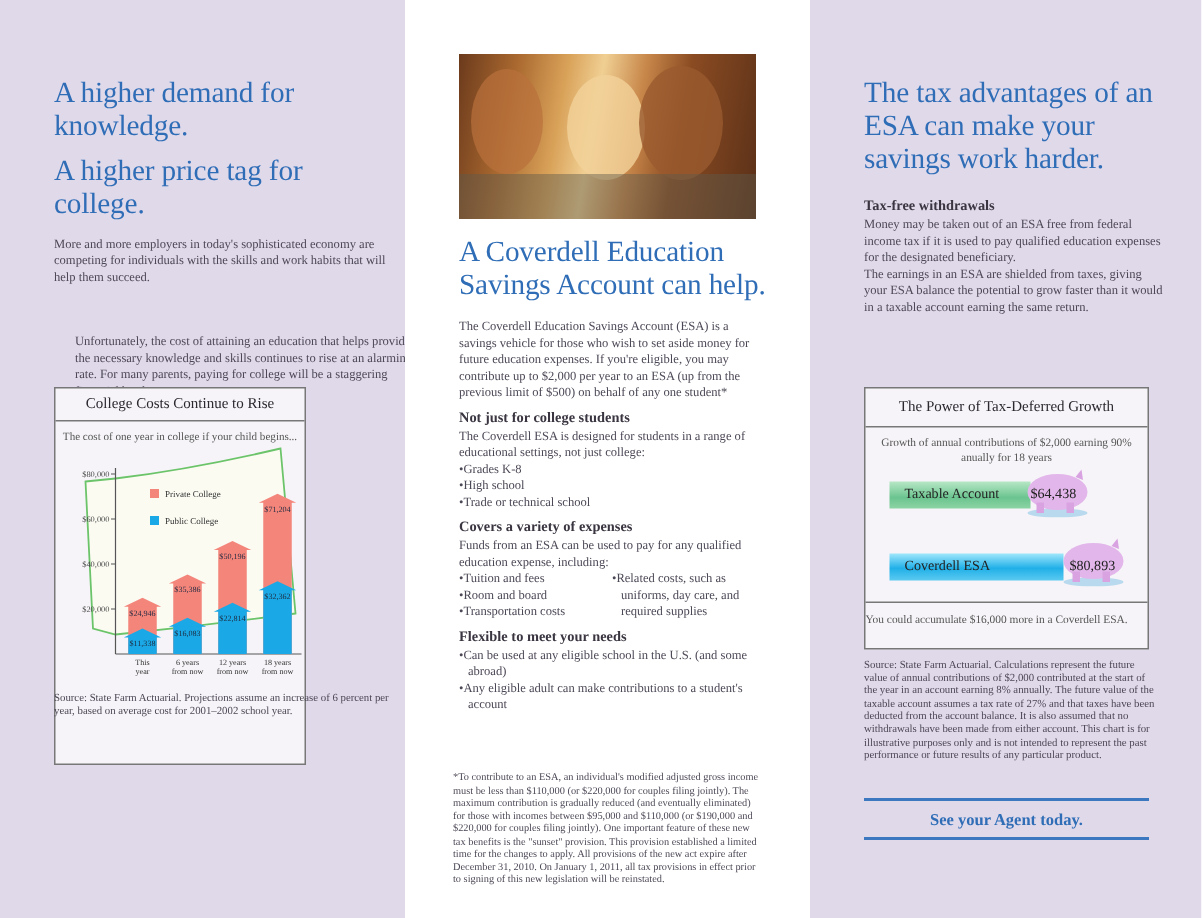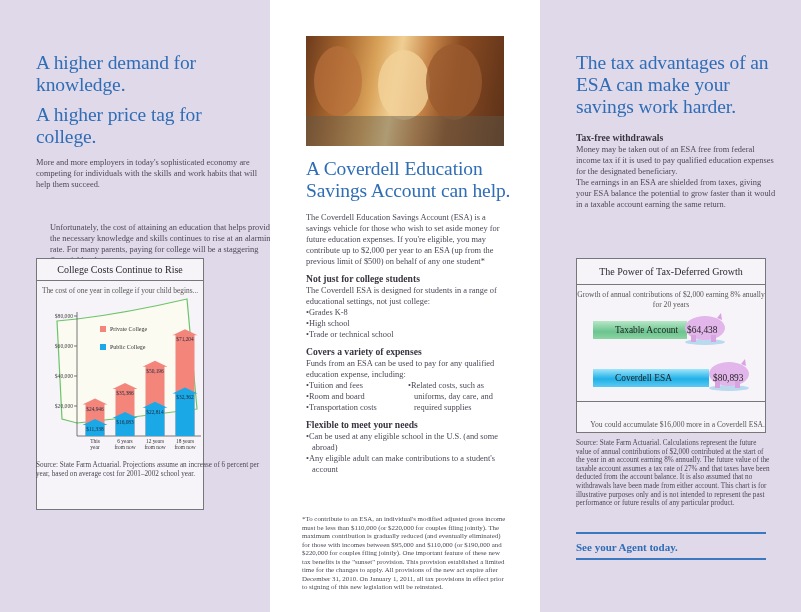--- a/index.html
+++ b/index.html
@@ -35,28 +35,28 @@
   .bul li, .two-col li { padding-left: 6px; text-indent: -6px; }
   .bul { list-style: none; }
   #footnote { position: absolute; left: 302px; top: 515px; width: 206px; font-size: 6.9px; line-height: 8.5px; color: #4d4856; }
 
   
   #right-h { position: absolute; left: 576px; top: 52px; width: 210px; }
   #right-body { position: absolute; left: 576px; top: 126px; width: 200px; }
   .pigbox { position: absolute; left: 576px; top: 258px; width: 190px; height: 175px; background: #f6f4f8; border: 1px solid #777; }
   .pigbox .ptitle { height: 26px; border-bottom: 1px solid #777; text-align: center; font-size: 10px; line-height: 26px; color: #2b2830; }
   .pigbox .psub { text-align: center; font-size: 7.6px; line-height: 10px; color: #555; margin-top: 5px; }
-  .pbar { position: absolute; height: 18px; font-size: 9.4px; line-height: 18px; padding-left: 22px; color: #222; }
+  .pbar { position: absolute; height: 18px; font-size: 9.4px; line-height: 18px; padding-left: 10px; color: #222; }
   #bar-taxable { left: 16px; top: 62px; width: 94px; background: linear-gradient(#b7e7c6, #6bc48f 60%, #8cd4a4); }
   #bar-esa { left: 16px; top: 110px; width: 116px; background: linear-gradient(#9fe6fb, #20b0e8 55%, #5ccaf1); }
   .pig { position: absolute; width: 50px; height: 34px; }
   .pval { position: absolute; font-size: 9.4px; color: #222; }
-  .pfoot { position: absolute; left: 0; right: 0; top: 142px; border-top: 1px solid #777; text-align: right; font-size: 7.6px; line-height: 10px; color: #555; padding-top: 18px; }
+  .pfoot { position: absolute; left: 0; right: 0; top: 142px; border-top: 1px solid #777; text-align: left; font-size: 7.6px; line-height: 10px; color: #555; padding-top: 6px; }
   #right-src { position: absolute; left: 576px; top: 439px; width: 196px; font-size: 7.2px; line-height: 8.6px; color: #4d4856; }
-  .agent { position: absolute; left: 576px; top: 532px; width: 190px; height: 28px; border-top: 2px solid #3c78c0; border-bottom: 2px solid #3c78c0; text-align: left; font-size: 11px; line-height: 26px; color: #2f6db6; font-weight: bold; }
+  .agent { position: absolute; left: 576px; top: 532px; width: 190px; height: 28px; border-top: 2px solid #3c78c0; border-bottom: 2px solid #3c78c0; text-align: center; font-size: 11px; line-height: 26px; color: #2f6db6; font-weight: bold; }
 </style>
 </head>
 <body>
 
 <div class="panel left">
   <h1 id="left-h1" class="headline">A higher demand for knowledge.</h1>
   <h1 id="left-h2" class="headline">A higher price tag for college.</h1>
   <p id="left-p1" class="body-text">More and more employers in today's sophisticated economy are competing for individuals with the skills and work habits that will help them succeed.</p>
   <p id="left-p2" class="body-text">Unfortunately, the cost of attaining an education that helps provide the necessary knowledge and skills continues to rise at an alarming rate. For many parents, paying for college will be a staggering financial burden.</p>
 
@@ -154,21 +154,21 @@
 <div class="panel right"></div>
 <h1 id="right-h" class="headline">The tax advantages of an ESA can make your savings work harder.</h1>
 <div id="right-body" class="body-text">
   <div class="sub">Tax-free withdrawals</div>
   <p>Money may be taken out of an ESA free from federal income tax if it is used to pay qualified education expenses for the designated beneficiary.</p>
   <p>The earnings in an ESA are shielded from taxes, giving your ESA balance the potential to grow faster than it would in a taxable account earning the same return.</p>
 </div>
 
 <div class="pigbox">
   <div class="ptitle">The Power of Tax-Deferred Growth</div>
-  <div class="psub">Growth of annual contributions of $2,000 earning 8% anually for 20 years</div>
+  <div class="psub">Growth of annual contributions of $2,000 earning 90% anually for 18 years</div>
   <div class="pbar" id="bar-taxable">Taxable Account</div>
   <svg class="pig" style="left:104px;top:52px;" viewBox="0 0 50 34">
     <ellipse cx="24" cy="31" rx="20" ry="3" fill="#b9d9ee"></ellipse>
     <ellipse cx="24" cy="17" rx="20" ry="12" fill="#e2b6ea"></ellipse>
     <path d="M36 7 L40 2 L41 9 Z" fill="#d9a3e2"></path>
     <rect x="10" y="24" width="5" height="7" fill="#d9a3e2"></rect>
       <rect x="30" y="24" width="5" height="7" fill="#d9a3e2"></rect>
   </svg>
   <span class="pval" style="left:110px;top:66px;">$64,438</span>
   <div class="pbar" id="bar-esa">Coverdell ESA</div>

